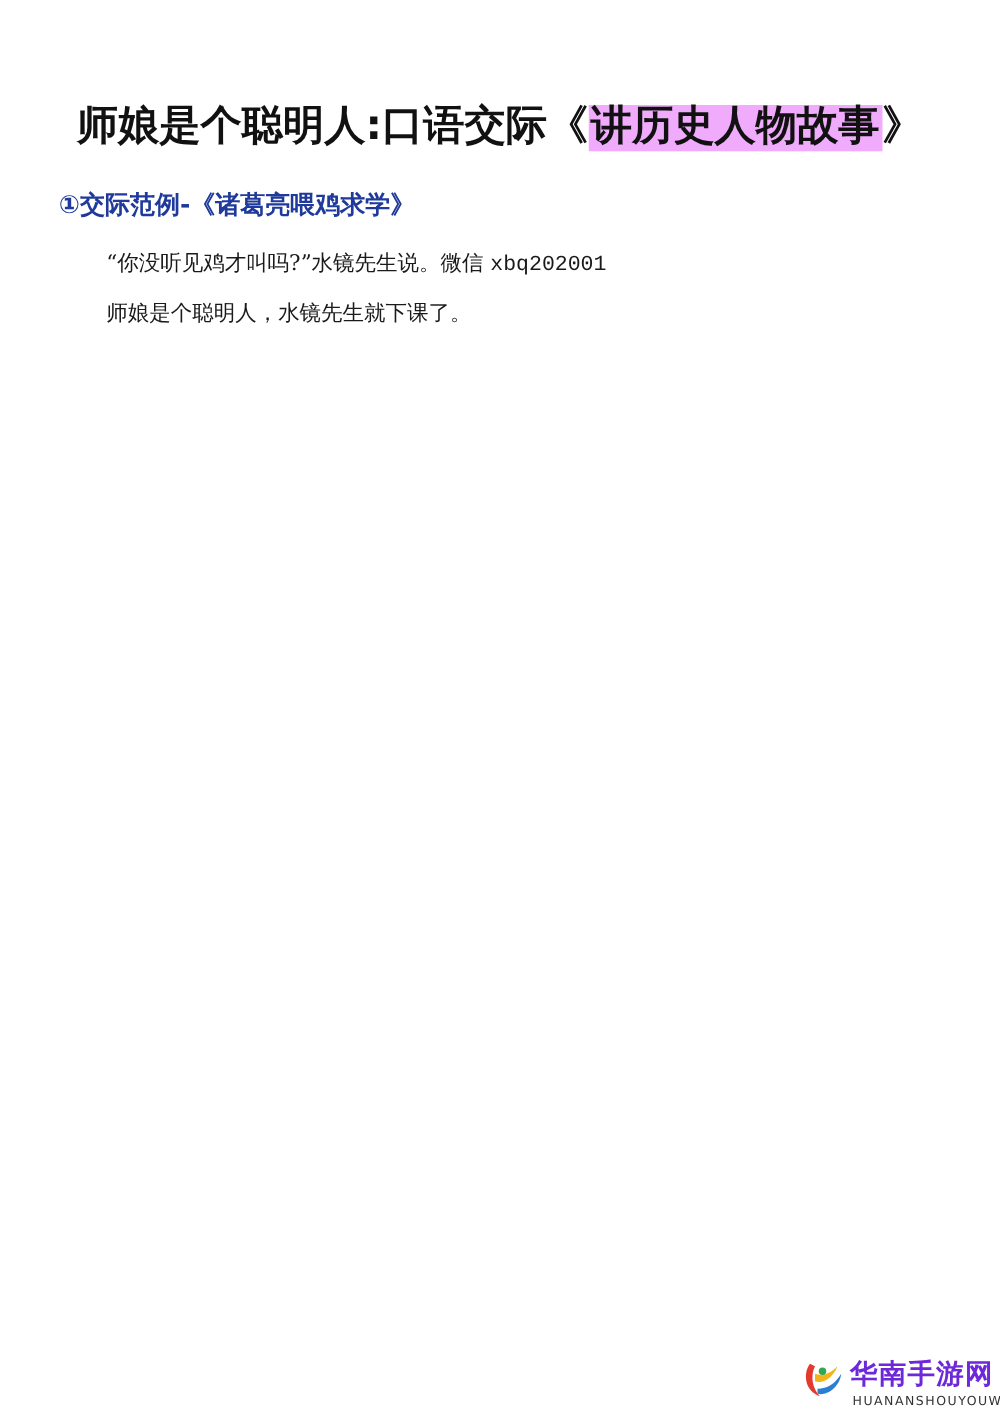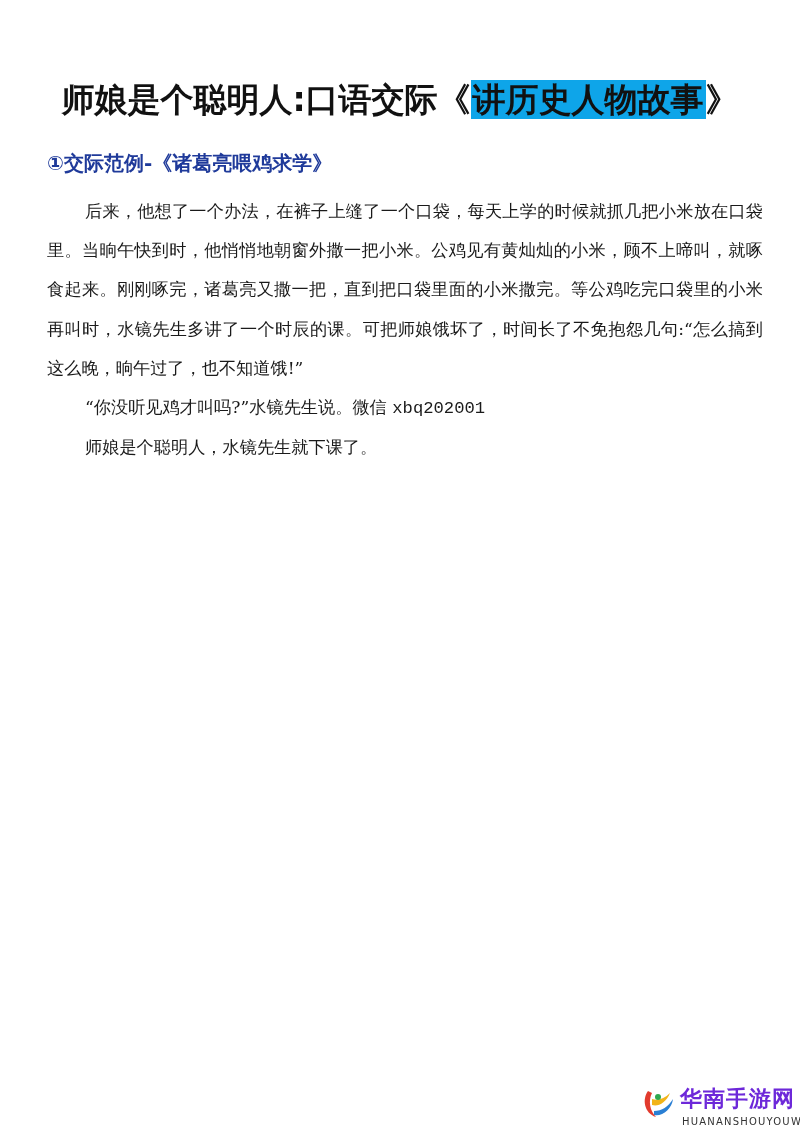--- a/index.html
+++ b/index.html
@@ -1,21 +1,21 @@
 <!DOCTYPE html>
 <html><head>
 <meta charset="utf-8">
 <style>
   html, body { margin:0; padding:0; background:#ffffff; }
   body { width:800px; height:1131px; position:relative; overflow:hidden;
          font-family:"DejaVu Serif","Liberation Serif",serif; color:#1a1a1a; }
   .title { position:absolute; top:76px; left:0; width:800px; text-align:center;
            font-family:"DejaVu Sans","Liberation Sans",sans-serif; font-size:33px;
            font-weight:bold; letter-spacing:0px; color:#111; line-height:48px; }
-  .title .hl { background:#0ea5e9; padding:0 2px; }
+  .title .hl { background:#f0abfc; padding:0 2px;font-family:Liberation Mono, monospace; }
   .subhead { position:absolute; top:150px; left:47px; font-family:"DejaVu Sans","Liberation Sans",sans-serif;
              font-size:20px; font-weight:bold; color:#1f3a9a; }
   .body { position:absolute; top:192px; left:47px; width:716px; font-size:17.2px;
           line-height:39.2px; text-align:justify; }
   .body p { margin:0; }
   .body p.indent { text-indent:38px; }
   .latin { font-family:Liberation Mono, monospace; }
   .logo { position:absolute; left:640px; top:1082px; width:160px; height:44px; }
   .logo .mark { position:absolute; left:0; top:3px; width:36px; height:36px; }
   .logo .cn { position:absolute; left:40px; top:2px; font-family:"DejaVu Sans","Liberation Sans",sans-serif;
@@ -26,21 +26,20 @@
 </head>
 <body>
 
 <div class="title">
   <span>师娘是个聪明人:口语交际《</span><span class="hl">讲历史人物故事</span><span>》</span>
 </div>
 
 <div class="subhead">①交际范例-《诸葛亮喂鸡求学》</div>
 
 <div class="body">
-  <p class="indent">后来，他想了一个办法，在裤子上缝了一个口袋，每天上学的时候就抓几把小米放在口袋里。当晌午快到时，他悄悄地朝窗外撒一把小米。公鸡见有黄灿灿的小米，顾不上啼叫，就啄食起来。刚刚啄完，诸葛亮又撒一把，直到把口袋里面的小米撒完。等公鸡吃完口袋里的小米再叫时，水镜先生多讲了一个时辰的课。可把师娘饿坏了，时间长了不免抱怨几句:“怎么搞到这么晚，晌午过了，也不知道饿!”</p>
   <p class="indent"><span>“你没听见鸡才叫吗?”水镜先生说。微信 </span><span class="latin">xbq202001</span></p>
   <p class="indent">师娘是个聪明人，水镜先生就下课了。</p>
 </div>
 
 <div class="logo">
   <svg class="mark" viewBox="0 0 36 36">
     <path d="M8 6 C2 14,4 28,16 32 C10 26,8 16,12 8 Z" fill="#e23b2e"></path>
     <path d="M14 30 C22 32,32 24,33 14 C28 22,22 26,14 26 Z" fill="#2a7fd4"></path>
     <path d="M12 14 C18 16,24 14,30 8 C26 18,18 22,12 20 Z" fill="#f2b418"></path>
     <circle cx="18" cy="12" r="3" fill="#2fa84f"></circle>

